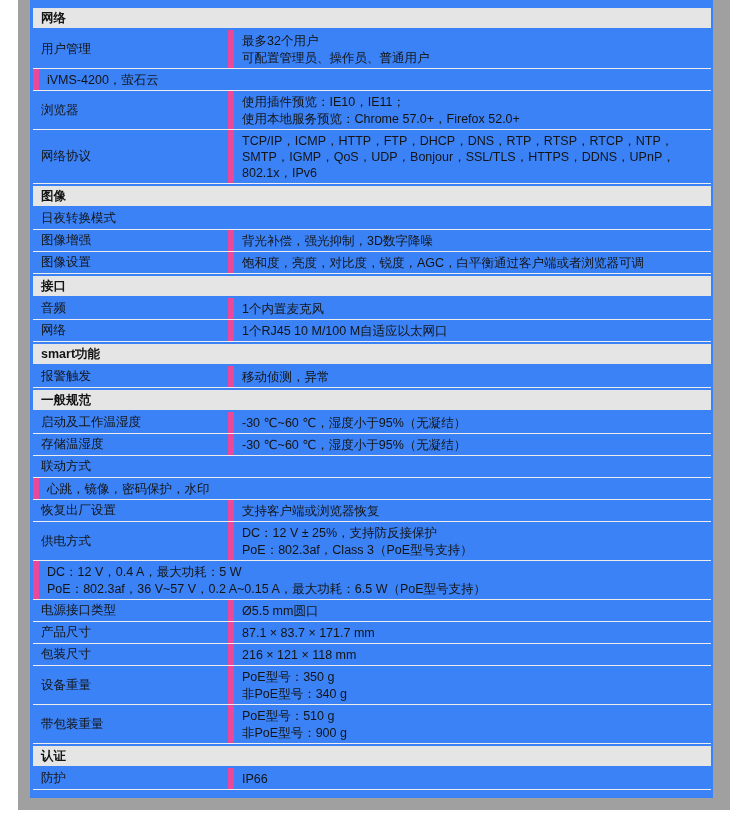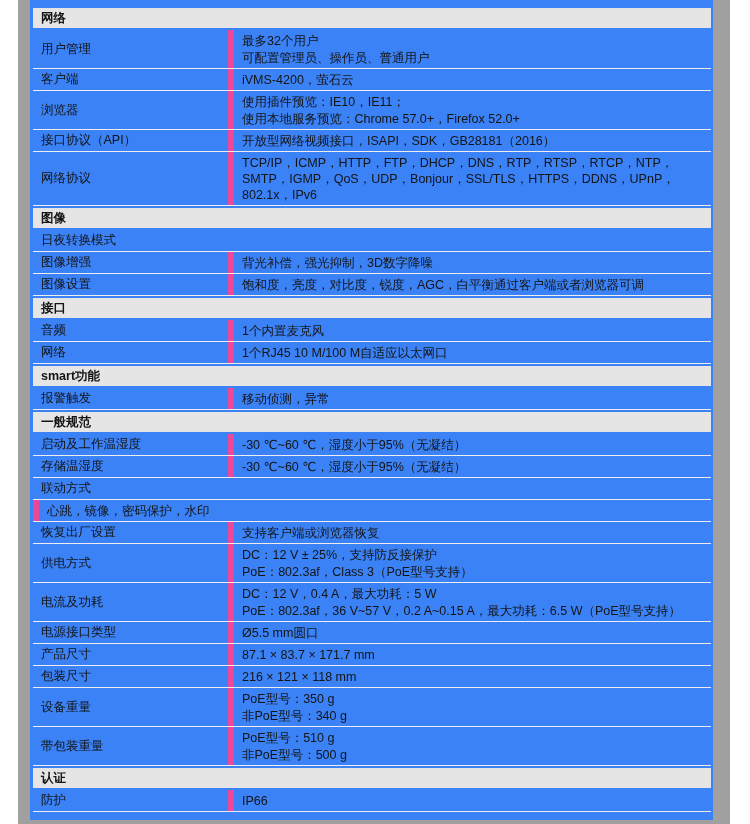--- a/index.html
+++ b/index.html
@@ -53,36 +53,29 @@
     <div>
         <div class="section-header">网络</div>
         <div class="row">
           <div class="cell label">用户管理</div>
           <div class="cell value">
             <div class="vline">最多32个用户</div>
             <div class="vline">可配置管理员、操作员、普通用户</div>
           </div>
         </div>
         <div class="row">
-          <div class="cell label">客户端</div>
           <div class="cell value">
             <div class="vline">iVMS-4200，萤石云</div>
           </div>
         </div>
         <div class="row">
           <div class="cell label">浏览器</div>
           <div class="cell value">
             <div class="vline">使用插件预览：IE10，IE11；</div>
             <div class="vline">使用本地服务预览：Chrome 57.0+，Firefox 52.0+</div>
-          </div>
-        </div>
-        <div class="row">
-          <div class="cell label">接口协议（API）</div>
-          <div class="cell value">
-            <div class="vline">开放型网络视频接口，ISAPI，SDK，GB28181（2016）</div>
           </div>
         </div>
         <div class="row">
           <div class="cell label">网络协议</div>
           <div class="cell value">
             <div class="vline">TCP/IP，ICMP，HTTP，FTP，DHCP，DNS，RTP，RTSP，RTCP，NTP，SMTP，IGMP，QoS，UDP，Bonjour，SSL/TLS，HTTPS，DDNS，UPnP，802.1x，IPv6</div>
           </div>
         </div>
         <div class="section-header">图像</div>
         <div class="row">
@@ -148,21 +141,20 @@
           </div>
         </div>
         <div class="row">
           <div class="cell label">供电方式</div>
           <div class="cell value">
             <div class="vline">DC：12 V ± 25%，支持防反接保护</div>
             <div class="vline">PoE：802.3af，Class 3（PoE型号支持）</div>
           </div>
         </div>
         <div class="row">
-          <div class="cell label">电流及功耗</div>
           <div class="cell value">
             <div class="vline">DC：12 V，0.4 A，最大功耗：5 W</div>
             <div class="vline">PoE：802.3af，36 V~57 V，0.2 A~0.15 A，最大功耗：6.5 W（PoE型号支持）</div>
           </div>
         </div>
         <div class="row">
           <div class="cell label">电源接口类型</div>
           <div class="cell value">
             <div class="vline">Ø5.5 mm圆口</div>
           </div>
@@ -183,21 +175,21 @@
           <div class="cell label">设备重量</div>
           <div class="cell value">
             <div class="vline">PoE型号：350 g</div>
             <div class="vline">非PoE型号：340 g</div>
           </div>
         </div>
         <div class="row">
           <div class="cell label">带包装重量</div>
           <div class="cell value">
             <div class="vline">PoE型号：510 g</div>
-            <div class="vline">非PoE型号：500 g</div>
+            <div class="vline">非PoE型号：900 g</div>
           </div>
         </div>
         <div class="section-header">认证</div>
         <div class="row">
           <div class="cell label">防护</div>
           <div class="cell value">
             <div class="vline">IP66</div>
           </div>
         </div>
       </div>

